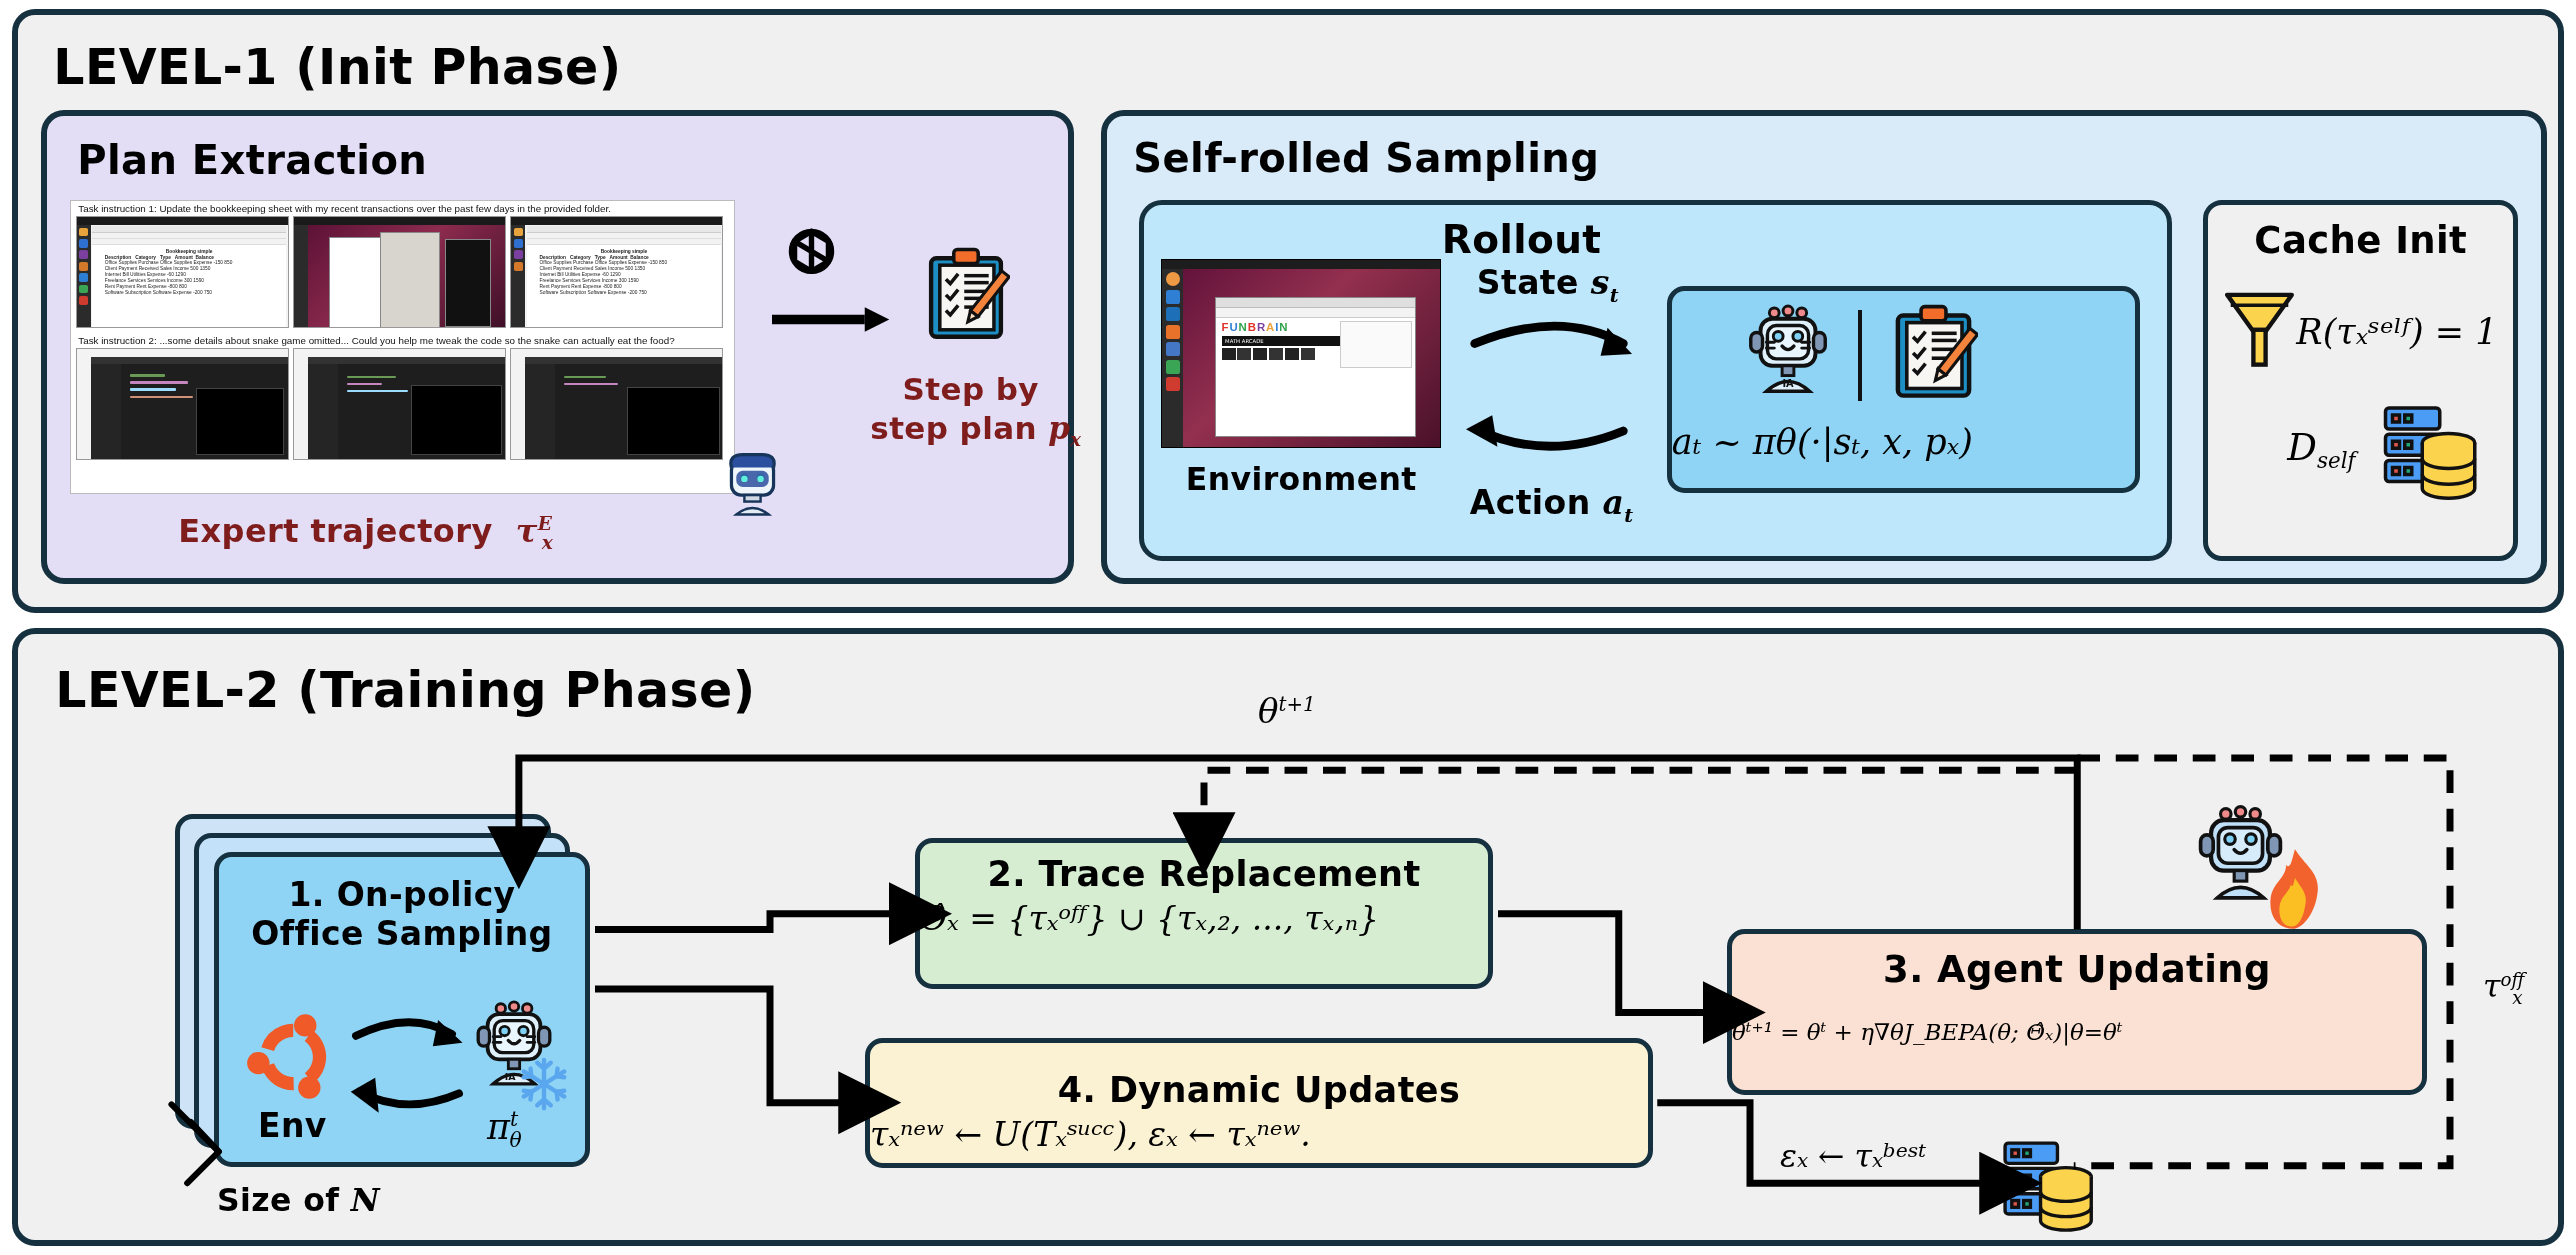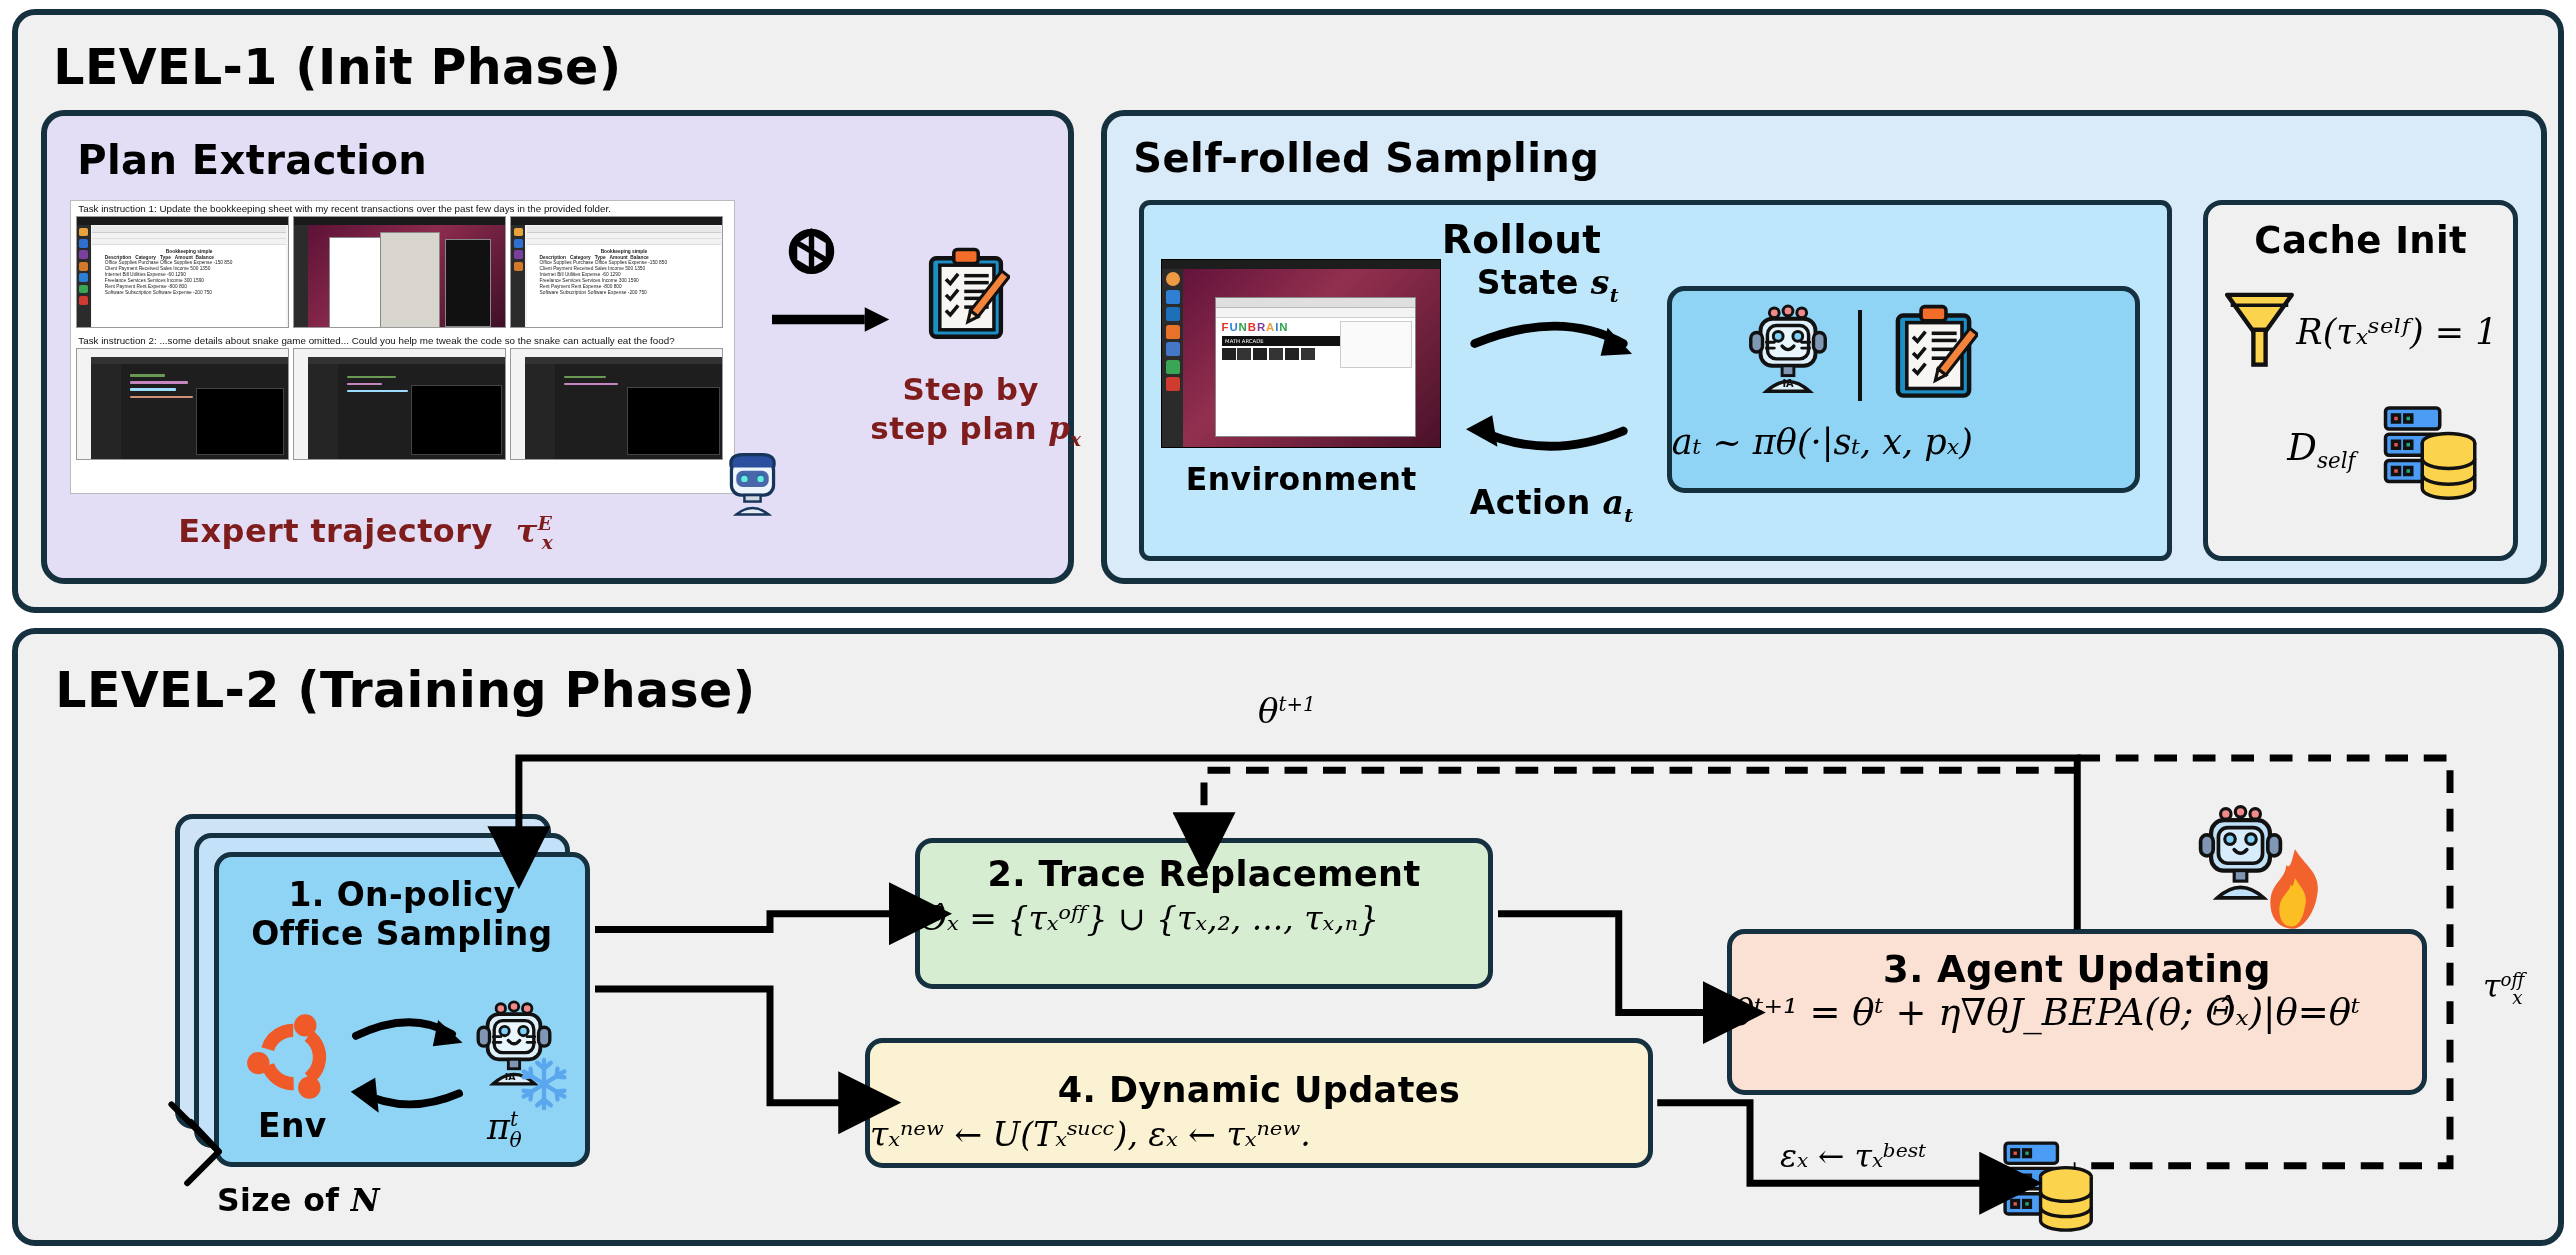--- a/index.html
+++ b/index.html
@@ -39,21 +39,21 @@
     border-radius: 23px;
   }
   #plan-panel  { left: 23px;  top: 95px; width: 1033px; height: 474px; background: #e3def6; }
   #exec-panel  { left: 1083px;top: 95px; width: 1446px; height: 474px; background: #d9eaf8; }
 
   .panel-title {
     position: absolute; font-size: 40px; font-weight: 700; color: #000; white-space: nowrap;
   }
 
   #rollout-box { left: 31.5px; top: 84px; width: 1033px; height: 361px; background:#bfe7fb;
-                 border: 5.3px solid #15303f; border-radius: 11px; position:absolute; }
+                 border: 5.3px solid #15303f; border-radius: 23px; position:absolute; }
   #cache-box   { left: 1096px; top: 84px; width: 315px; height: 361px; background:#f0f0f0;
                  border: 5.3px solid #15303f; border-radius: 19px; position:absolute; }
 
   
   .shot-group { position:absolute; background:#ffffff; }
   .shot-instr { font-family:"Liberation Sans", sans-serif; font-size:14.4px; color:#111; padding:2.6px 5.3px 1.8px 7px; white-space:nowrap; }
   .shot-row { display:flex; gap:4.4px; padding: 0 4.4px 4.4px 4.4px; }
   .shot {
     width: 326px; height: 116px; position:relative; overflow:hidden;
     background:#f3f3f3; border:0.9px solid #999;
@@ -498,21 +498,21 @@
   <div class="boxmath" style="margin-top:5.3px;font-size:33px;">Θ̂ₓ = {τₓᵒᶠᶠ} ∪ {τₓ,₂, ..., τₓ,ₙ}</div>
 </div>
 
 <div class="l2box" id="dyn-box">
   <div class="boxtitle hand" style="margin-top:27px;font-size:35px;">4. Dynamic Updates</div>
   <div class="boxmath" style="margin-top:5.3px;font-size:33px;">τₓⁿᵉʷ ← U(Tₓˢᵘᶜᶜ),  εₓ ← τₓⁿᵉʷ.</div>
 </div>
 
 <div class="l2box" id="agent-box">
   <div class="boxtitle hand" style="margin-top:14px;font-size:37px;">3. Agent Updating</div>
-  <div class="boxmath" style="margin-top:0;font-size:37px;">θᵗ⁺¹ = θᵗ + η∇θJ_BEPA(θ; Θ̂ₓ)|θ=θᵗ</div>
+  <div class="boxmath" style="margin-top:28px;font-size:23px;">θᵗ⁺¹ = θᵗ + η∇θJ_BEPA(θ; Θ̂ₓ)|θ=θᵗ</div>
 </div>
 
 <div style="position:absolute;left:2188px;top:803px;">
   <svg width="105" height="110" viewBox="0 0 100 104">
     <circle cx="36" cy="10" r="5" fill="#f08a8a" stroke="#111" stroke-width="3"></circle>
     <circle cx="50" cy="8" r="5" fill="#f08a8a" stroke="#111" stroke-width="3"></circle>
     <circle cx="64" cy="10" r="5" fill="#f08a8a" stroke="#111" stroke-width="3"></circle>
     <rect x="22" y="16" width="56" height="48" rx="12" fill="#bfe0f7" stroke="#111" stroke-width="4"></rect>
     <rect x="12" y="30" width="12" height="20" rx="6" fill="#7f97b5" stroke="#111" stroke-width="3.5"></rect>
     <rect x="76" y="30" width="12" height="20" rx="6" fill="#7f97b5" stroke="#111" stroke-width="3.5"></rect>

